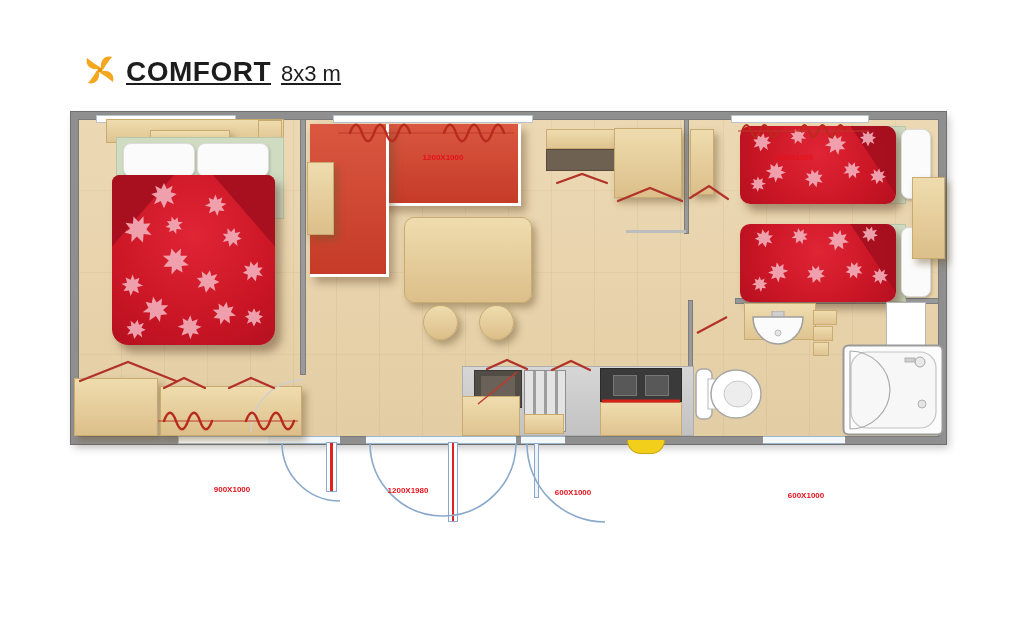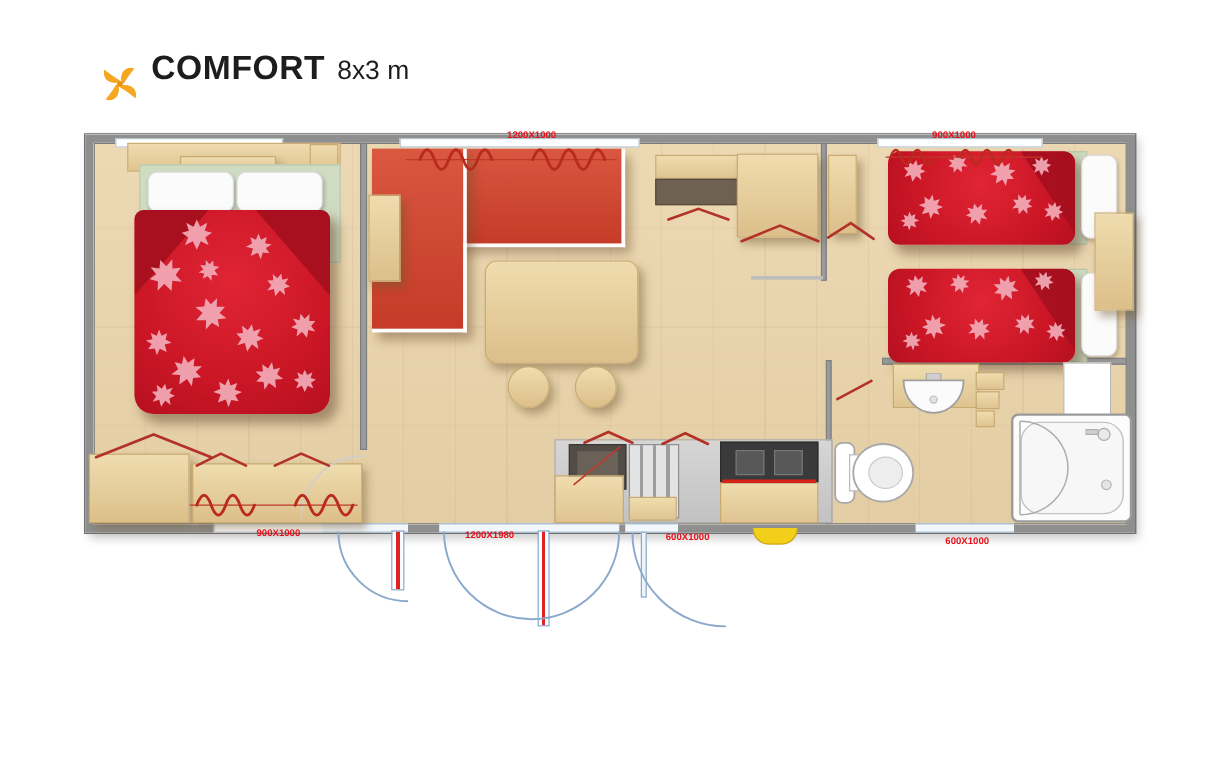--- a/index.html
+++ b/index.html
@@ -1,20 +1,20 @@
 <!DOCTYPE html>
 <html><head>
 <meta charset="utf-8">
 <style>
   html,body{margin:0;padding:0;background:#fff;}
   #stage{position:relative;width:1024px;height:640px;background:#ffffff;overflow:hidden;
          font-family:"Liberation Sans",sans-serif;}
   .abs{position:absolute;}
   
-  .title-row{position:absolute;left:126px;top:41px;display:flex;align-items:baseline;gap:10px;color:#1d1d1d;}
+  .title-row{position:absolute;left:126px;top:56px;display:flex;align-items:baseline;gap:10px;color:#1d1d1d;text-decoration:underline;}
   .title-main{font-size:28px;font-weight:700;letter-spacing:.5px;}
   .title-sub{font-size:22px;font-weight:400;}
   
   .plan-shell{left:71px;top:112px;width:875px;height:332px;box-sizing:border-box;
       border:7px solid #8f8f8f;
       background:
         repeating-linear-gradient(90deg, rgba(120,90,50,.07) 0 1px, transparent 1px 43px),
         repeating-linear-gradient(0deg, rgba(120,90,50,.05) 0 1px, transparent 1px 82px),
         linear-gradient(180deg,#ecd9b4,#e3cda4);
       box-shadow:0 0 0 1px #6f6f6f, inset 0 0 0 1px #7a7a7a, 3px 4px 8px rgba(0,0,0,.22);}
@@ -30,21 +30,21 @@
   .duvet{background:radial-gradient(circle at 50% 35%,#e02535 0%,#cb1626 60%,#b51020 100%);
          border-radius:8px 8px 16px 16px;box-shadow:6px 7px 9px rgba(100,70,45,.5);overflow:hidden;}
   .fold{position:absolute;background:#a50f1e;opacity:.92;}
   .sofa{background:linear-gradient(180deg,#da5740,#c53b27);box-shadow:5px 6px 8px rgba(110,80,50,.45);box-sizing:border-box;}
   .counter{background:linear-gradient(180deg,#d6d6d6,#c2c2c2);border:1px solid #aeaeae;box-sizing:border-box;}
   .appliance-dark{background:#524c46;border:1px solid #3c3733;box-sizing:border-box;}
   .drawers{background:repeating-linear-gradient(90deg,#e3e3e3 0 8px,#9d9d9d 8px 11px);border:1px solid #8f8f8f;box-sizing:border-box;}
   .door-panel{background:linear-gradient(90deg,#ffffff 32%,#e02222 32% 68%,#ffffff 68%);
               border:1px solid #8aa9cc;box-sizing:border-box;}
   .dim-label{position:absolute;transform:translateX(-50%);color:#e8111a;font-size:8px;font-weight:700;
-             letter-spacing:0;white-space:nowrap;line-height:8px;}
+             letter-spacing:0;white-space:nowrap;line-height:8px;margin-top:45px;}
   .stool{border-radius:50%;}
   .whitebox{background:#ffffff;border:1px solid #b5b5b5;box-sizing:border-box;}
   .gas{background:#f2cf1b;border:1px solid #caa50e;border-top:none;border-radius:0 0 40px 40px;box-sizing:border-box;}
   svg.overlay{left:0;top:0;pointer-events:none;}
 </style>
 </head>
 <body>
 
 <div id="stage">
 

